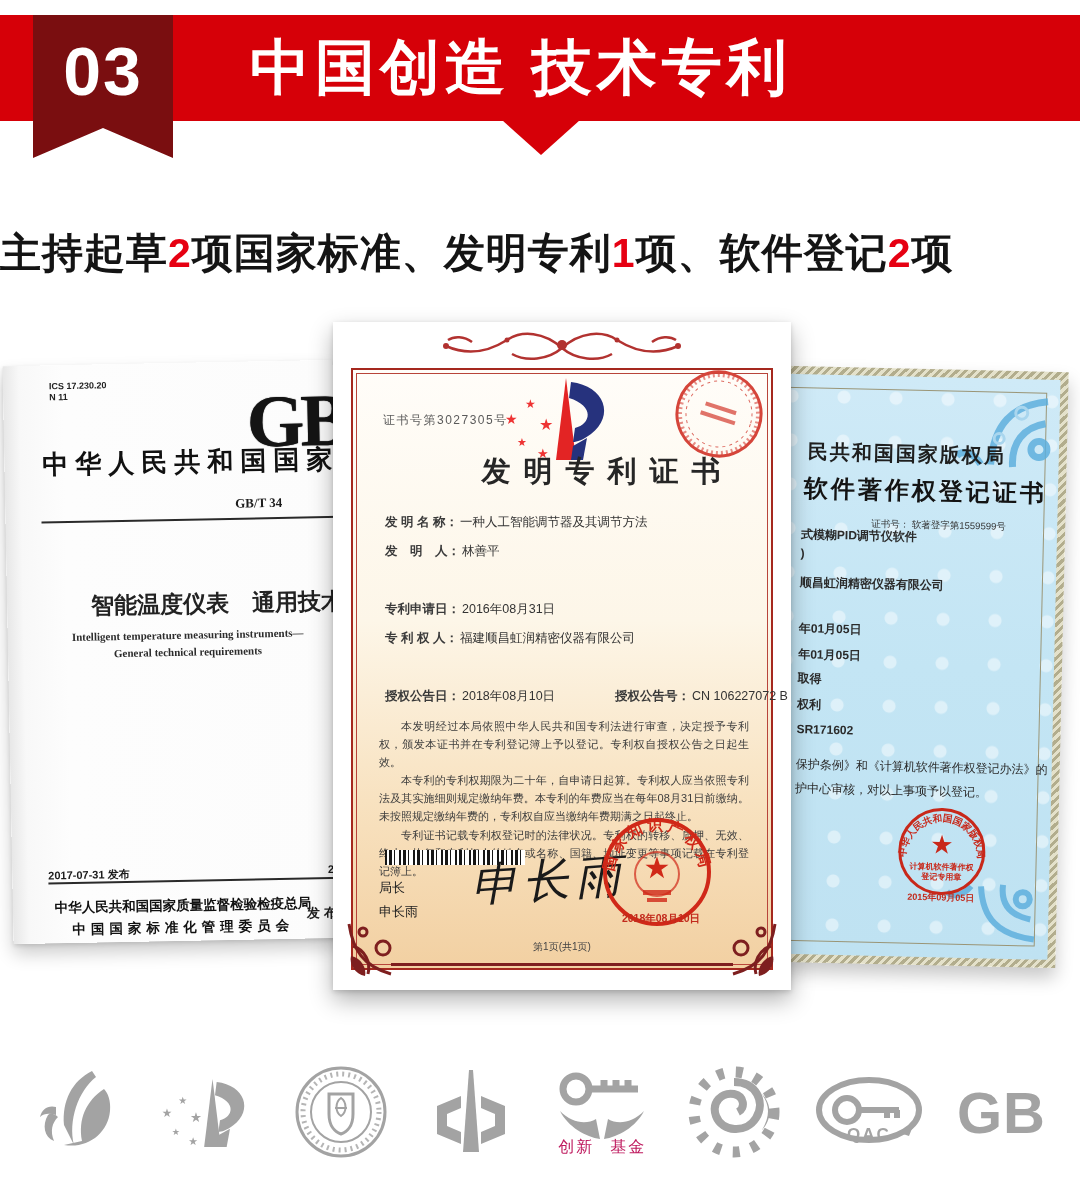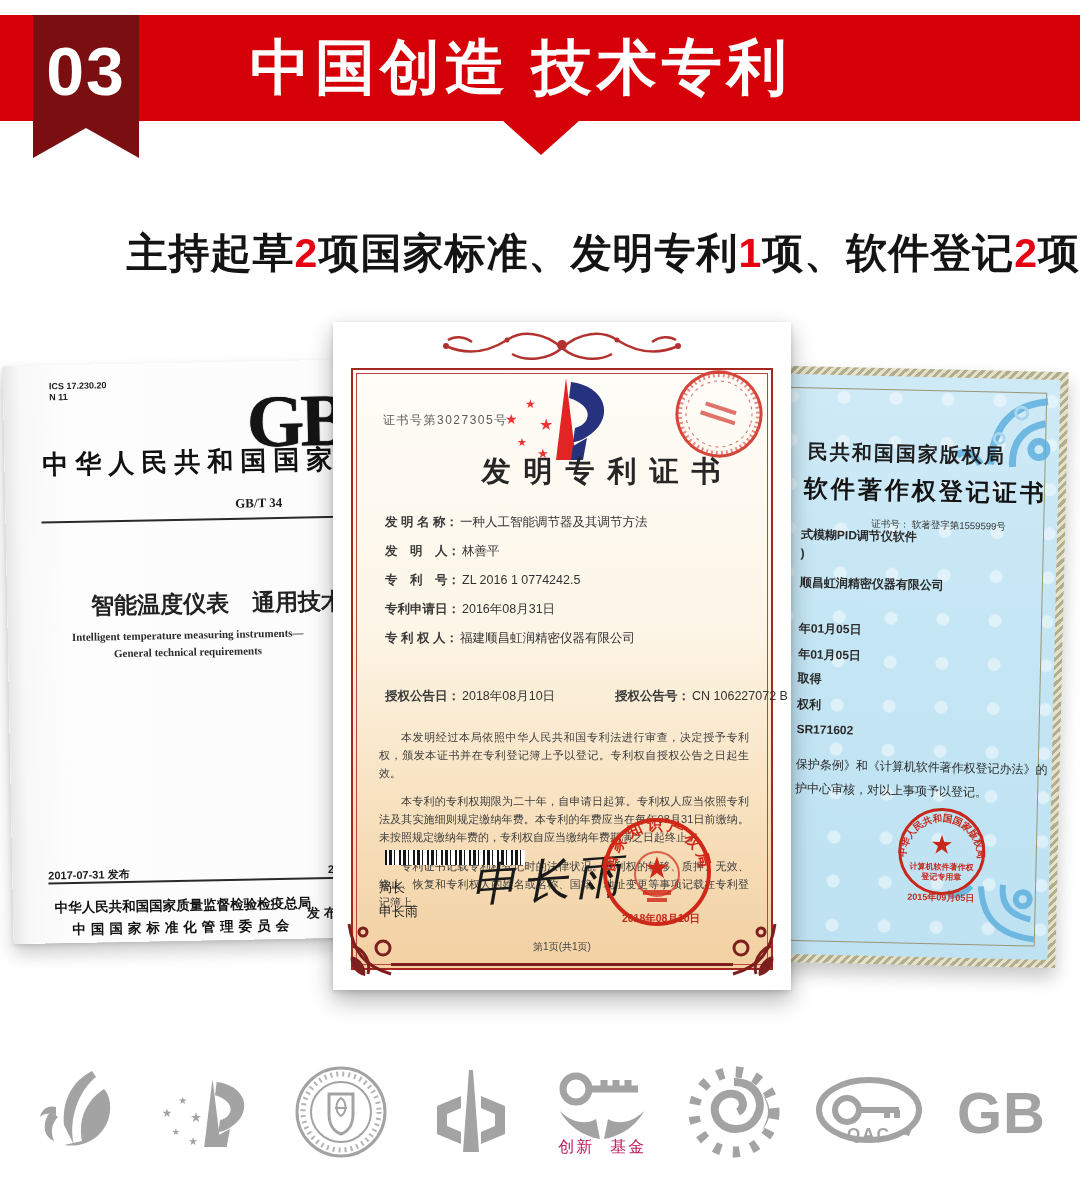--- a/index.html
+++ b/index.html
@@ -1,31 +1,31 @@
 <!DOCTYPE html>
 <html><head>
 <meta charset="utf-8">
 <style>
   * { margin:0; padding:0; box-sizing:border-box; }
   body { background:#fff; font-family:"Liberation Sans","DejaVu Sans",sans-serif; }
   .page { position:relative; width:1080px; height:1186px; background:#fff; overflow:hidden; margin:0 auto; }
 
   
   .banner-bar { position:absolute; left:0; top:15px; width:1080px; height:106px; background:#d60008; }
-  .banner-ribbon { position:absolute; left:33px; top:15px; width:106px; height:143px; background:#7a0e10;
+  .banner-ribbon { position:absolute; left:33px; top:15px; width:140px; height:143px; background:#7a0e10;
     clip-path:polygon(0 0,100% 0,100% 100%,50% 79%,0 100%); z-index:3;
     display:flex; align-items:flex-start; justify-content:center; }
   .banner-num { color:#fff; font-size:68px; font-weight:bold; line-height:1; margin-top:22px; letter-spacing:2px; }
   .banner-title { position:absolute; left:250px; top:15px; height:106px; line-height:106px;
     color:#fff; font-size:60px; font-weight:bold; letter-spacing:5px; z-index:2; }
   .banner-tri { position:absolute; left:502px; top:120px; width:78px; height:35px; background:#d60008;
     clip-path:polygon(0 0,100% 0,50% 100%); }
 
   
-  .subtitle { position:absolute; left:0; top:226px; width:1080px; text-align:right;
+  .subtitle { position:absolute; left:0; top:226px; width:1080px; text-align:left;
     font-size:41px; font-weight:bold; color:#141414; letter-spacing:1px; }
   .subtitle .hl { color:#e60012; }
 
   
   .cert { position:absolute; overflow:hidden; }
 
   
   .cert-left { left:8px; top:363px; width:330px; height:578px; z-index:2;
     background:linear-gradient(90deg,#e7e7e7 0,#f8f8f8 16px,#fdfdfd 60px,#fcfcfc 100%);
     box-shadow:0 10px 18px rgba(0,0,0,.20), 0 2px 4px rgba(0,0,0,.12);
@@ -63,21 +63,21 @@
   .pat-logo { position:absolute; left:170px; top:50px; }
   .pat-miniseal { position:absolute; right:26px; top:46px; }
   .pat-title { position:absolute; left:0; top:130px; width:536px; text-align:center;
     font-size:29px; font-weight:bold; letter-spacing:13px; color:#262626; text-indent:13px; }
   .pat-f { position:absolute; left:52px; right:24px; font-size:12.5px; color:#333; white-space:nowrap; }
   .pat-f .fl { font-weight:bold; color:#3a3a3a; }
   .pat-f .fv { margin-left:2px; }
   .pat-f .second { position:absolute; left:230px; top:0; }
   .pat-paras { position:absolute; left:46px; right:42px; top:396px; font-size:11px; color:#3d3d3d;
     line-height:1.62; text-align:justify; }
-  .pat-paras p { text-indent:2em; margin-bottom:1px;margin-top:11px; }
+  .pat-paras p { text-indent:2em; margin-bottom:1px; }
   .pat-barcode { position:absolute; left:52px; top:528px; width:140px; height:15px;
     background:repeating-linear-gradient(90deg,#161616 0 2px,#fff 2px 4px,#161616 4px 7px,#fff 7px 9px,#161616 9px 10px,#fff 10px 14px); }
   .pat-director { position:absolute; left:46px; top:554px; font-size:13px; font-weight:normal; color:#222; line-height:1.85; }
   .pat-sign { position:absolute; left:138px; top:528px; font-size:46px; color:#1a1a1a;
     transform:rotate(-4deg); letter-spacing:6px; font-style:italic; font-weight:500; }
   .pat-seal { position:absolute; left:268px; top:494px; }
   .pat-sealdate { position:absolute; left:278px; top:590px; width:100px; text-align:center;
     font-size:10.5px; color:#c22a1c; font-weight:bold; }
   .pat-page { position:absolute; left:0; top:618px; width:458px; text-align:center; font-size:10px; color:#444; }
   .pat-bline { position:absolute; left:58px; right:58px; bottom:24px; height:3px; background:#7e1f1f; }
@@ -247,23 +247,20 @@
       </g>
     </svg>
     <div class="pat-title">发明专利证书</div>
 
     <div class="pat-f" style="top:192px;">
       <span class="fl">发 明 名 称：</span><span class="fv">一种人工智能调节器及其调节方法</span>
     </div>
     <div class="pat-f" style="top:221px;">
       <span class="fl">发　明　人：</span><span class="fv">林善平</span>
     </div>
-    <div class="pat-f" style="top:250px;">
-      <span class="fl">专　利　号：</span><span class="fv">ZL 2016 1 0774242.5</span>
-    </div>
     <div class="pat-f" style="top:279px;">
       <span class="fl">专利申请日：</span><span class="fv">2016年08月31日</span>
     </div>
     <div class="pat-f" style="top:308px;">
       <span class="fl">专 利 权 人：</span><span class="fv">福建顺昌虹润精密仪器有限公司</span>
     </div>
     <div class="pat-f" style="top:366px;">
       <span class="fl">授权公告日：</span><span class="fv">2018年08月10日</span>
       <span class="second"><span class="fl">授权公告号：</span><span class="fv">CN 106227072 B</span></span>
     </div>

